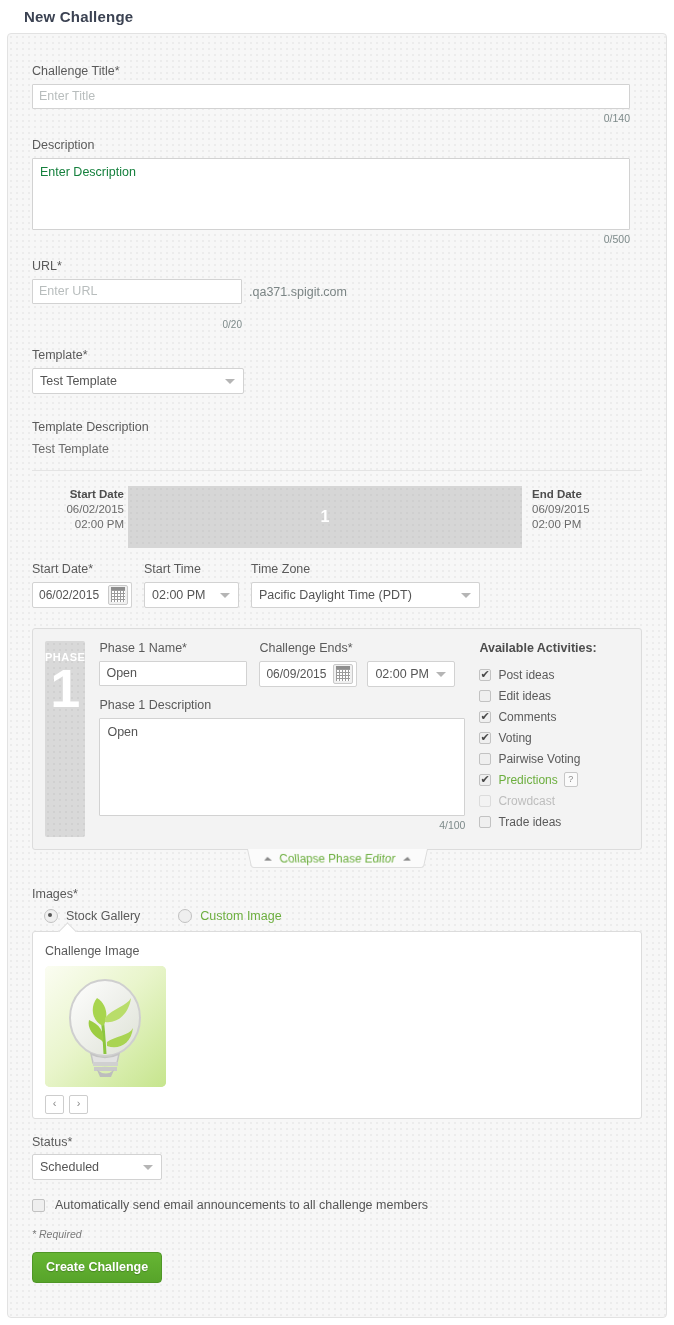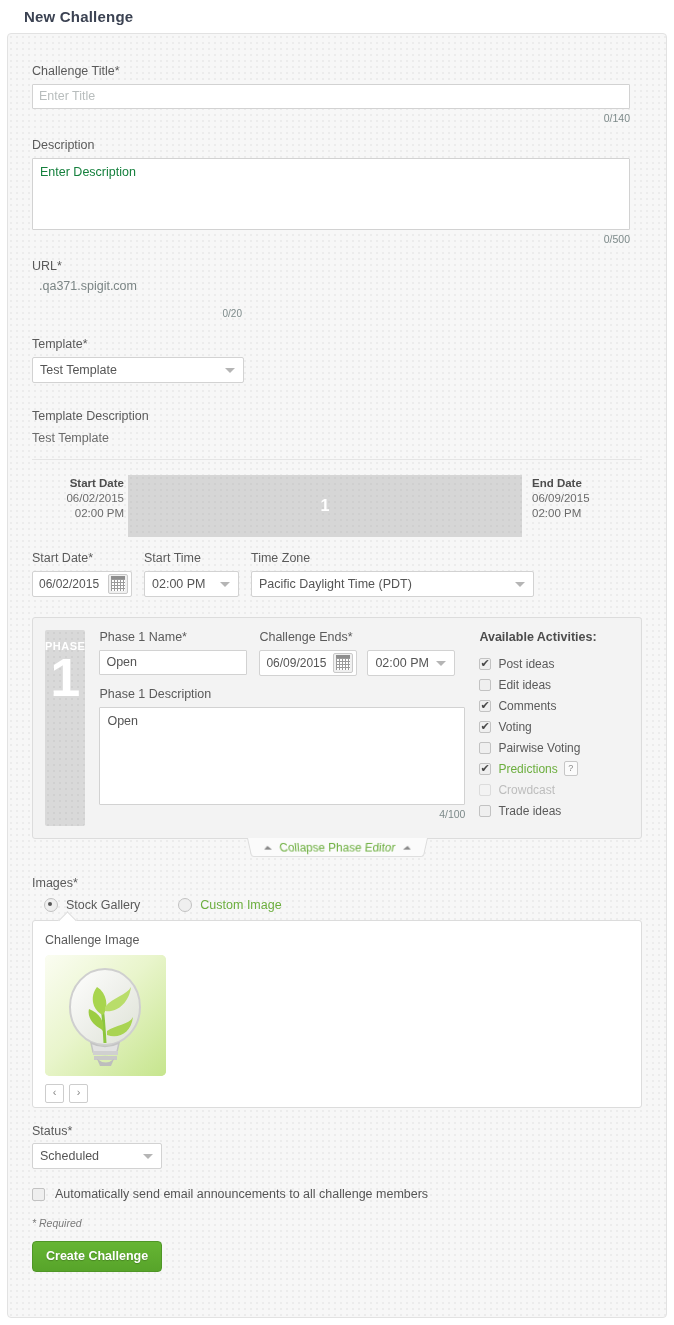--- a/index.html
+++ b/index.html
@@ -206,21 +206,21 @@
       linear-gradient(to right, #9a9a9a 1px, transparent 1px),
       linear-gradient(to bottom, #9a9a9a 1px, transparent 1px);
     background-size: 3px 3px;
   }
   .cal-btn:after {
     content: "";
     position: absolute; left: 2px; top: 1px; right: 2px; height: 3px;
     background: #8e8e8e;
   }
   #start-time-select { width: 95px; }
-  #tz-select { width: 283px; }
+  #tz-select { width: 229px; }
   
   .phase-box {
     margin-top: 16px;
     border: 1px solid #dcdcdc;
     background: #f3f3f3;
     border-radius: 3px;
     padding: 12px;
     display: flex;
   }
   .phase-badge {
@@ -435,20 +435,21 @@
       <div class="block">
         <div class="field-label">Description</div>
         <div class="txt-area placeholder" id="desc-area">Enter Description</div>
         <div class="counter" style="width:598px">0/500</div>
       </div>
 
       
       <div class="block">
         <div class="field-label">URL*</div>
         <div class="url-row">
+          <div class="txt-input placeholder" id="url-input">Enter URL</div>
           <div class="url-suffix">.qa371.spigit.com</div>
         </div>
         <div class="url-counter">0/20</div>
       </div>
 
       
       <div class="block" style="margin-top:18px">
         <div class="field-label">Template*</div>
         <div class="select" style="width:212px">
           <span>Test Template</span>

